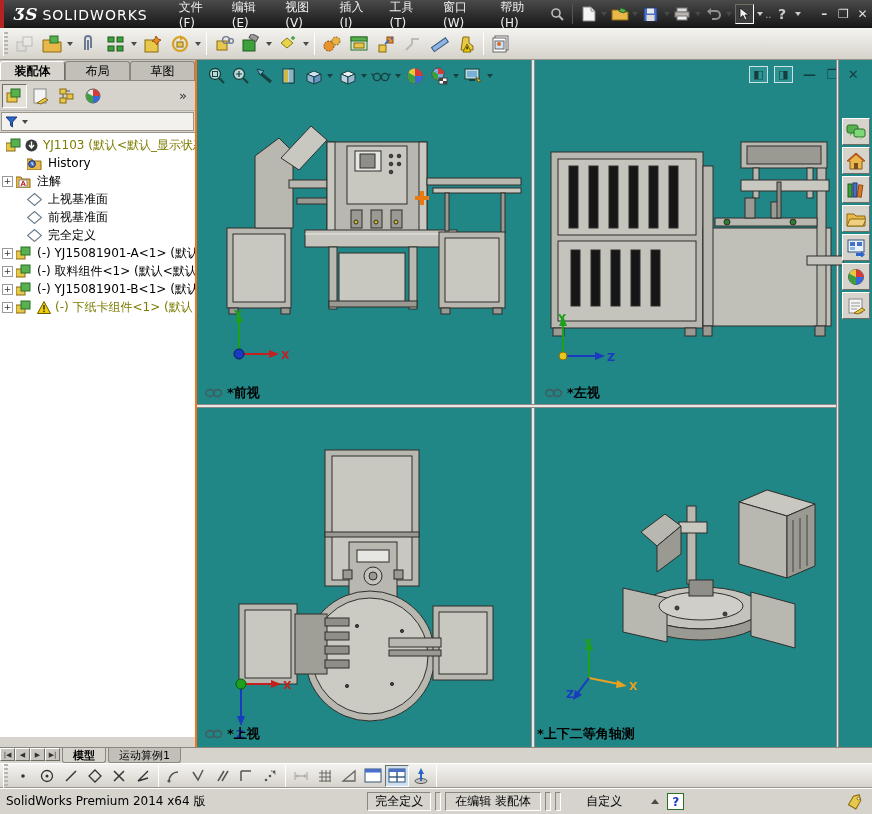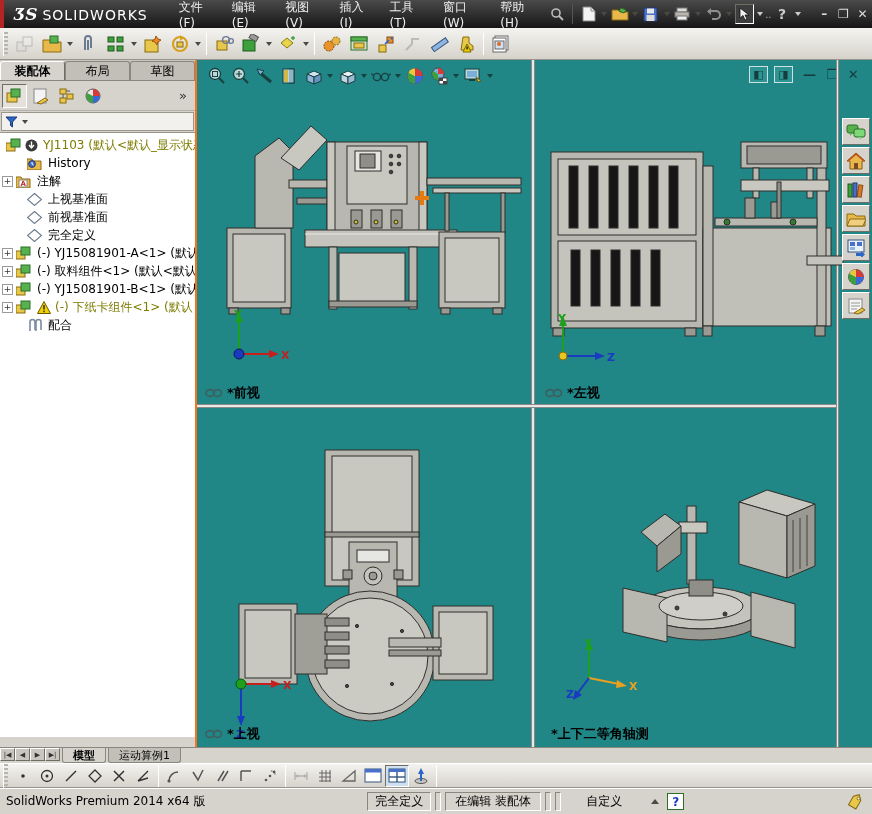--- a/index.html
+++ b/index.html
@@ -415,30 +415,20 @@
       <span class="ticon" style="width:15px">
         <svg width="14" height="13" viewBox="0 0 14 13">
             <path d="M7,0.5 L13.5,12.5 H0.5 z" fill="#f0d000" stroke="#6a5a00"></path>
             <rect x="6.3" y="4" width="1.4" height="4.5" fill="#222"></rect>
             <rect x="6.3" y="9.6" width="1.4" height="1.6" fill="#222"></rect>
           </svg>
       </span>
       <span class="tlabel olive">(-) 下纸卡组件&lt;1&gt;  (默认</span>
     </div>
 
-    <div class="trow child">
-      <span class="texp none"></span>
-      <span class="ticon">
-        <svg width="16" height="14" viewBox="0 0 16 14">
-            <path d="M3,13 V4 a2.5,2.5 0 0 1 5,0 v8" fill="none" stroke="#7a8aa0" stroke-width="1.6"></path>
-            <path d="M9,13 V4 a2.5,2.5 0 0 1 5,0 v8" fill="none" stroke="#7a8aa0" stroke-width="1.6"></path>
-          </svg>
-      </span>
-      <span class="tlabel">配合</span>
-    </div>
   </div>
 </div>
 
 <div id="graphics" class="abs">
 
   <div id="headsup">
     <span class="hu-btn">
       <svg width="20" height="20" viewBox="0 0 20 20">
           <circle cx="8" cy="8" r="5.5" fill="#bcd8d8" stroke="#17413f" stroke-width="1.3"></circle>
           <line x1="12" y1="12" x2="17" y2="17" stroke="#17413f" stroke-width="2"></line>
@@ -727,21 +717,21 @@
       </svg>
     <span>*左视</span>
   </div>
   <div class="vplabel" style="left:8px;top:665px">
     <svg width="18" height="10" viewBox="0 0 18 10">
         <ellipse cx="5" cy="5" rx="4" ry="3.4" fill="none" stroke="#3f5f5f" stroke-width="1.6"></ellipse>
         <ellipse cx="12.5" cy="5" rx="4" ry="3.4" fill="none" stroke="#3f5f5f" stroke-width="1.6"></ellipse>
       </svg>
     <span>*上视</span>
   </div>
-  <div class="vplabel" style="left:354px;top:665px">
+  <div class="vplabel" style="left:340px;top:665px">
     <span>*上下二等角轴测</span>
   </div>
 
   <span class="tp-btn" style="top:58px">
     <svg width="20" height="18" viewBox="0 0 20 18">
         <rect x="1" y="2" width="11" height="8" rx="2" fill="#57b14f" stroke="#2c6e28"></rect>
         <path d="M4,10 l0,3 3,-3 z" fill="#57b14f"></path>
         <rect x="8" y="6" width="11" height="8" rx="2" fill="#7fd877" stroke="#2c6e28"></rect>
         <path d="M15,14 l0,3 -3,-3 z" fill="#7fd877"></path>
       </svg>

